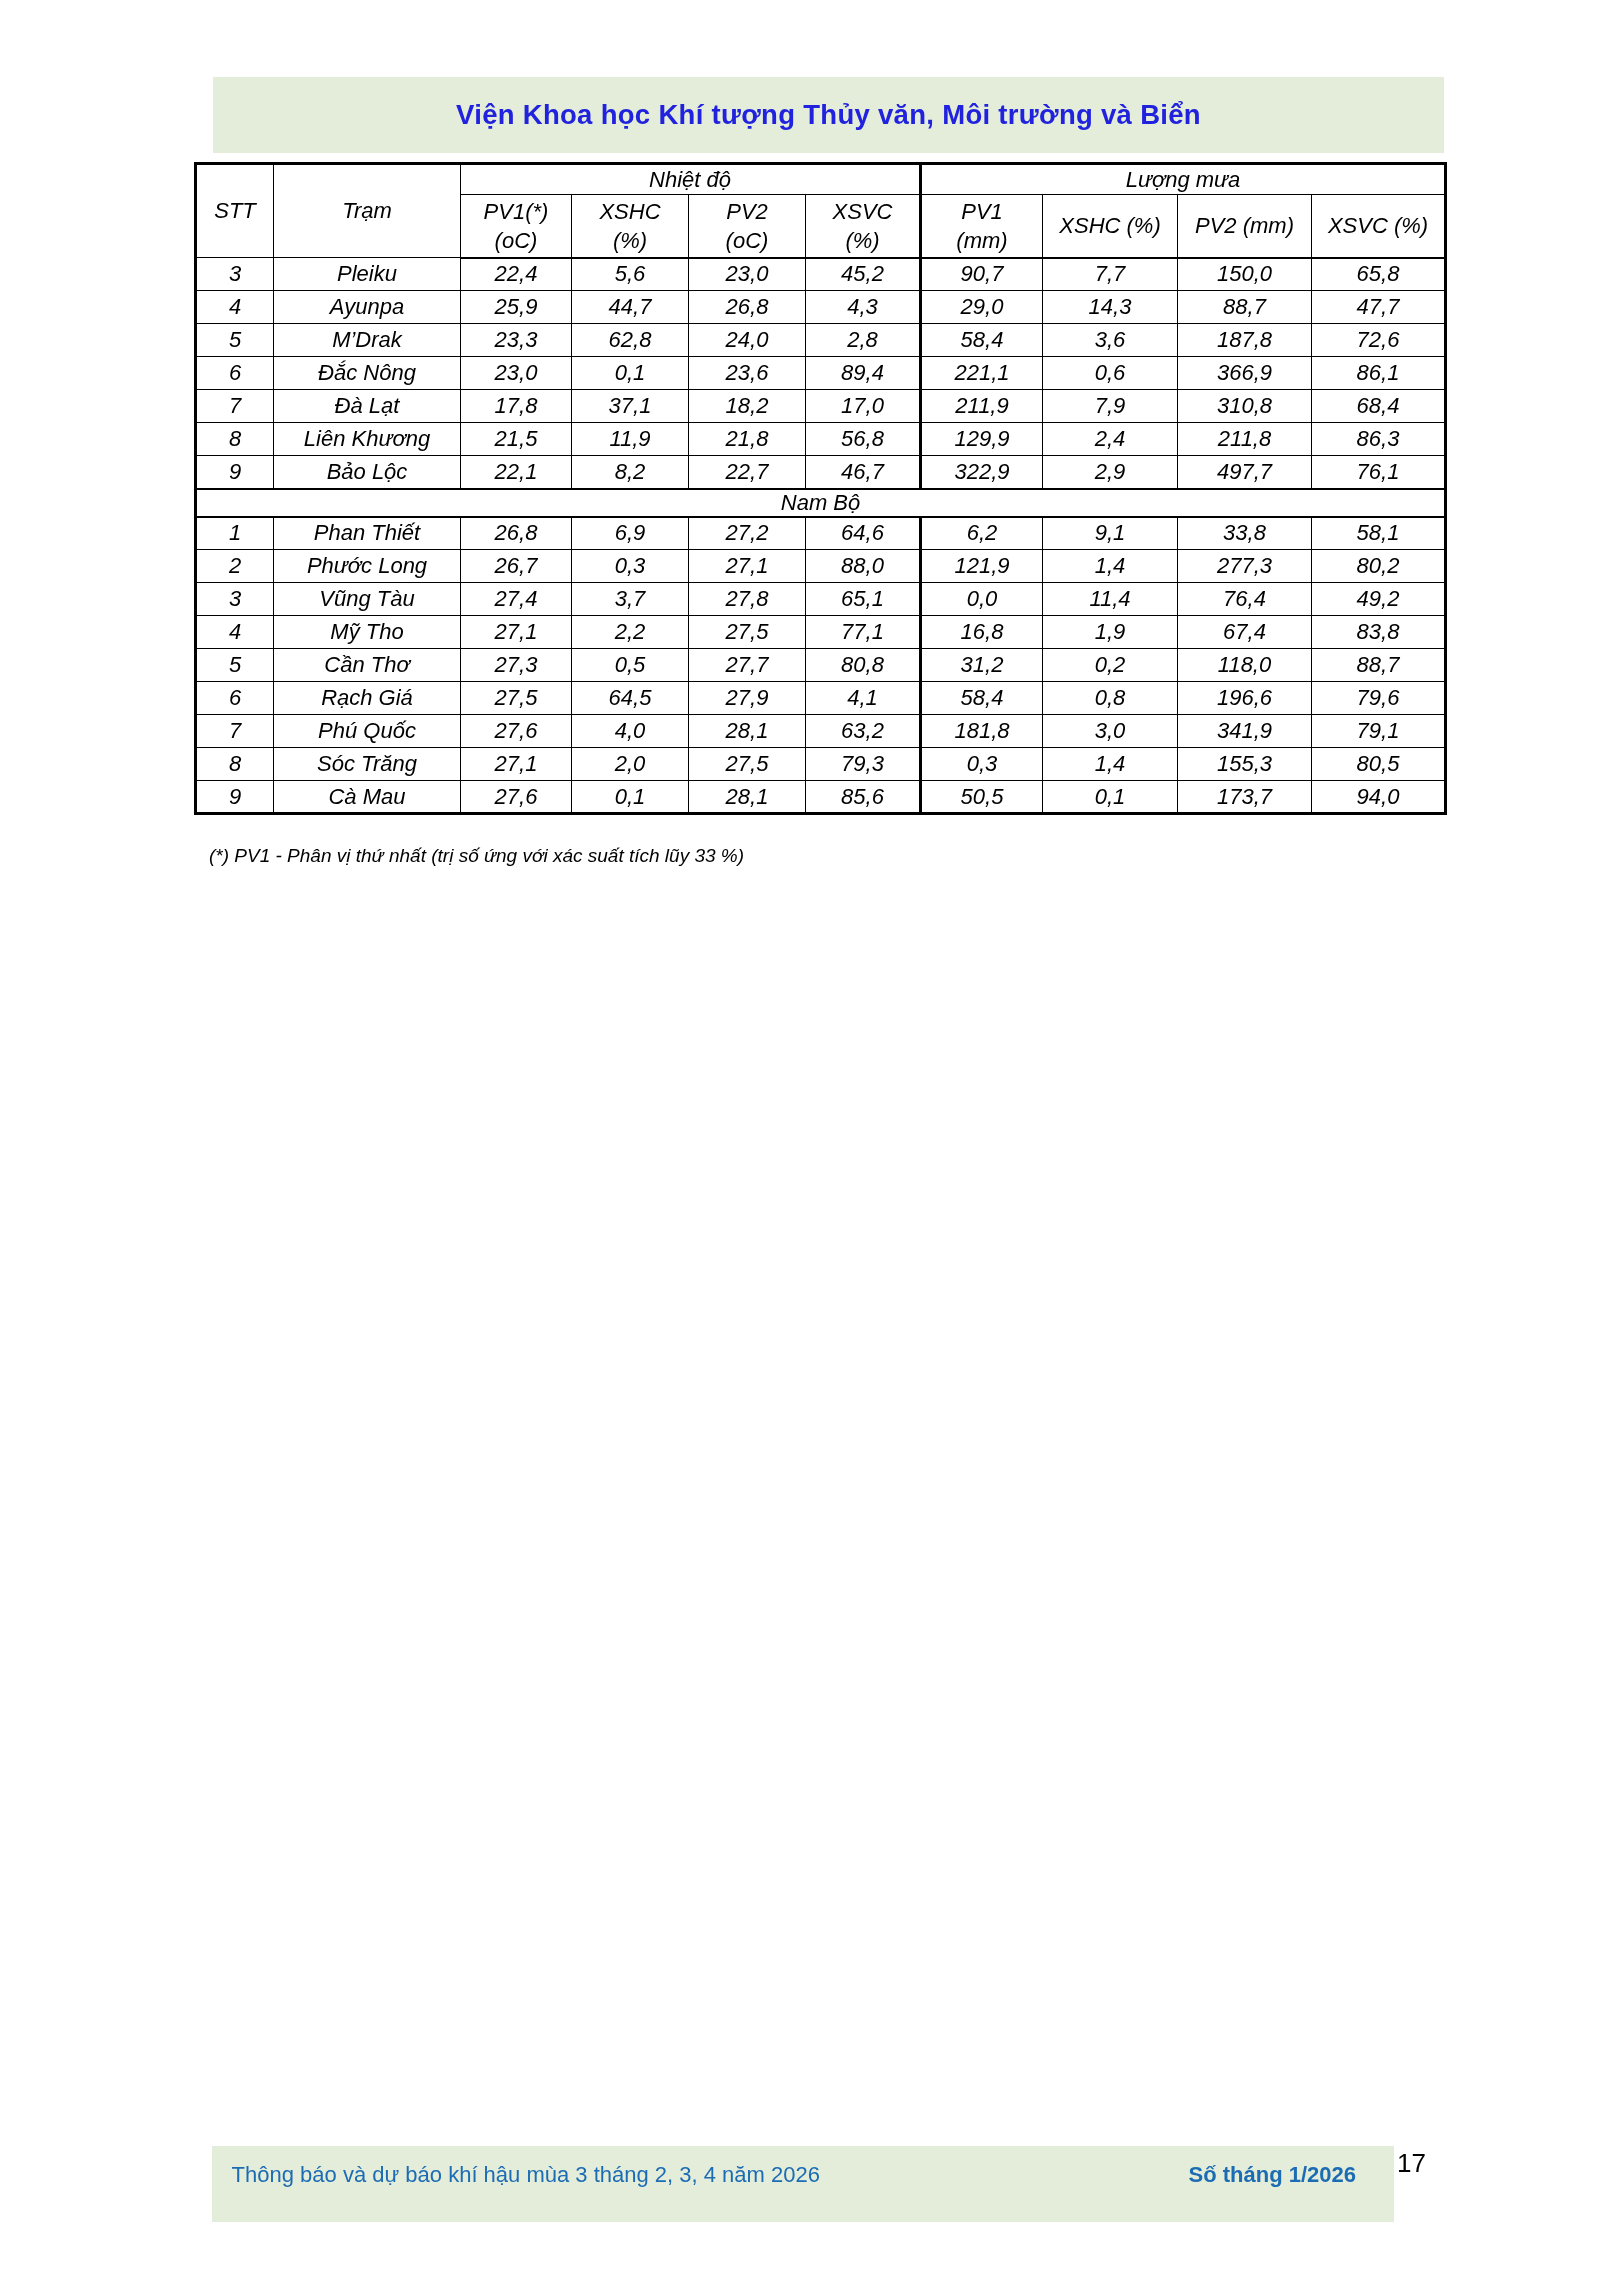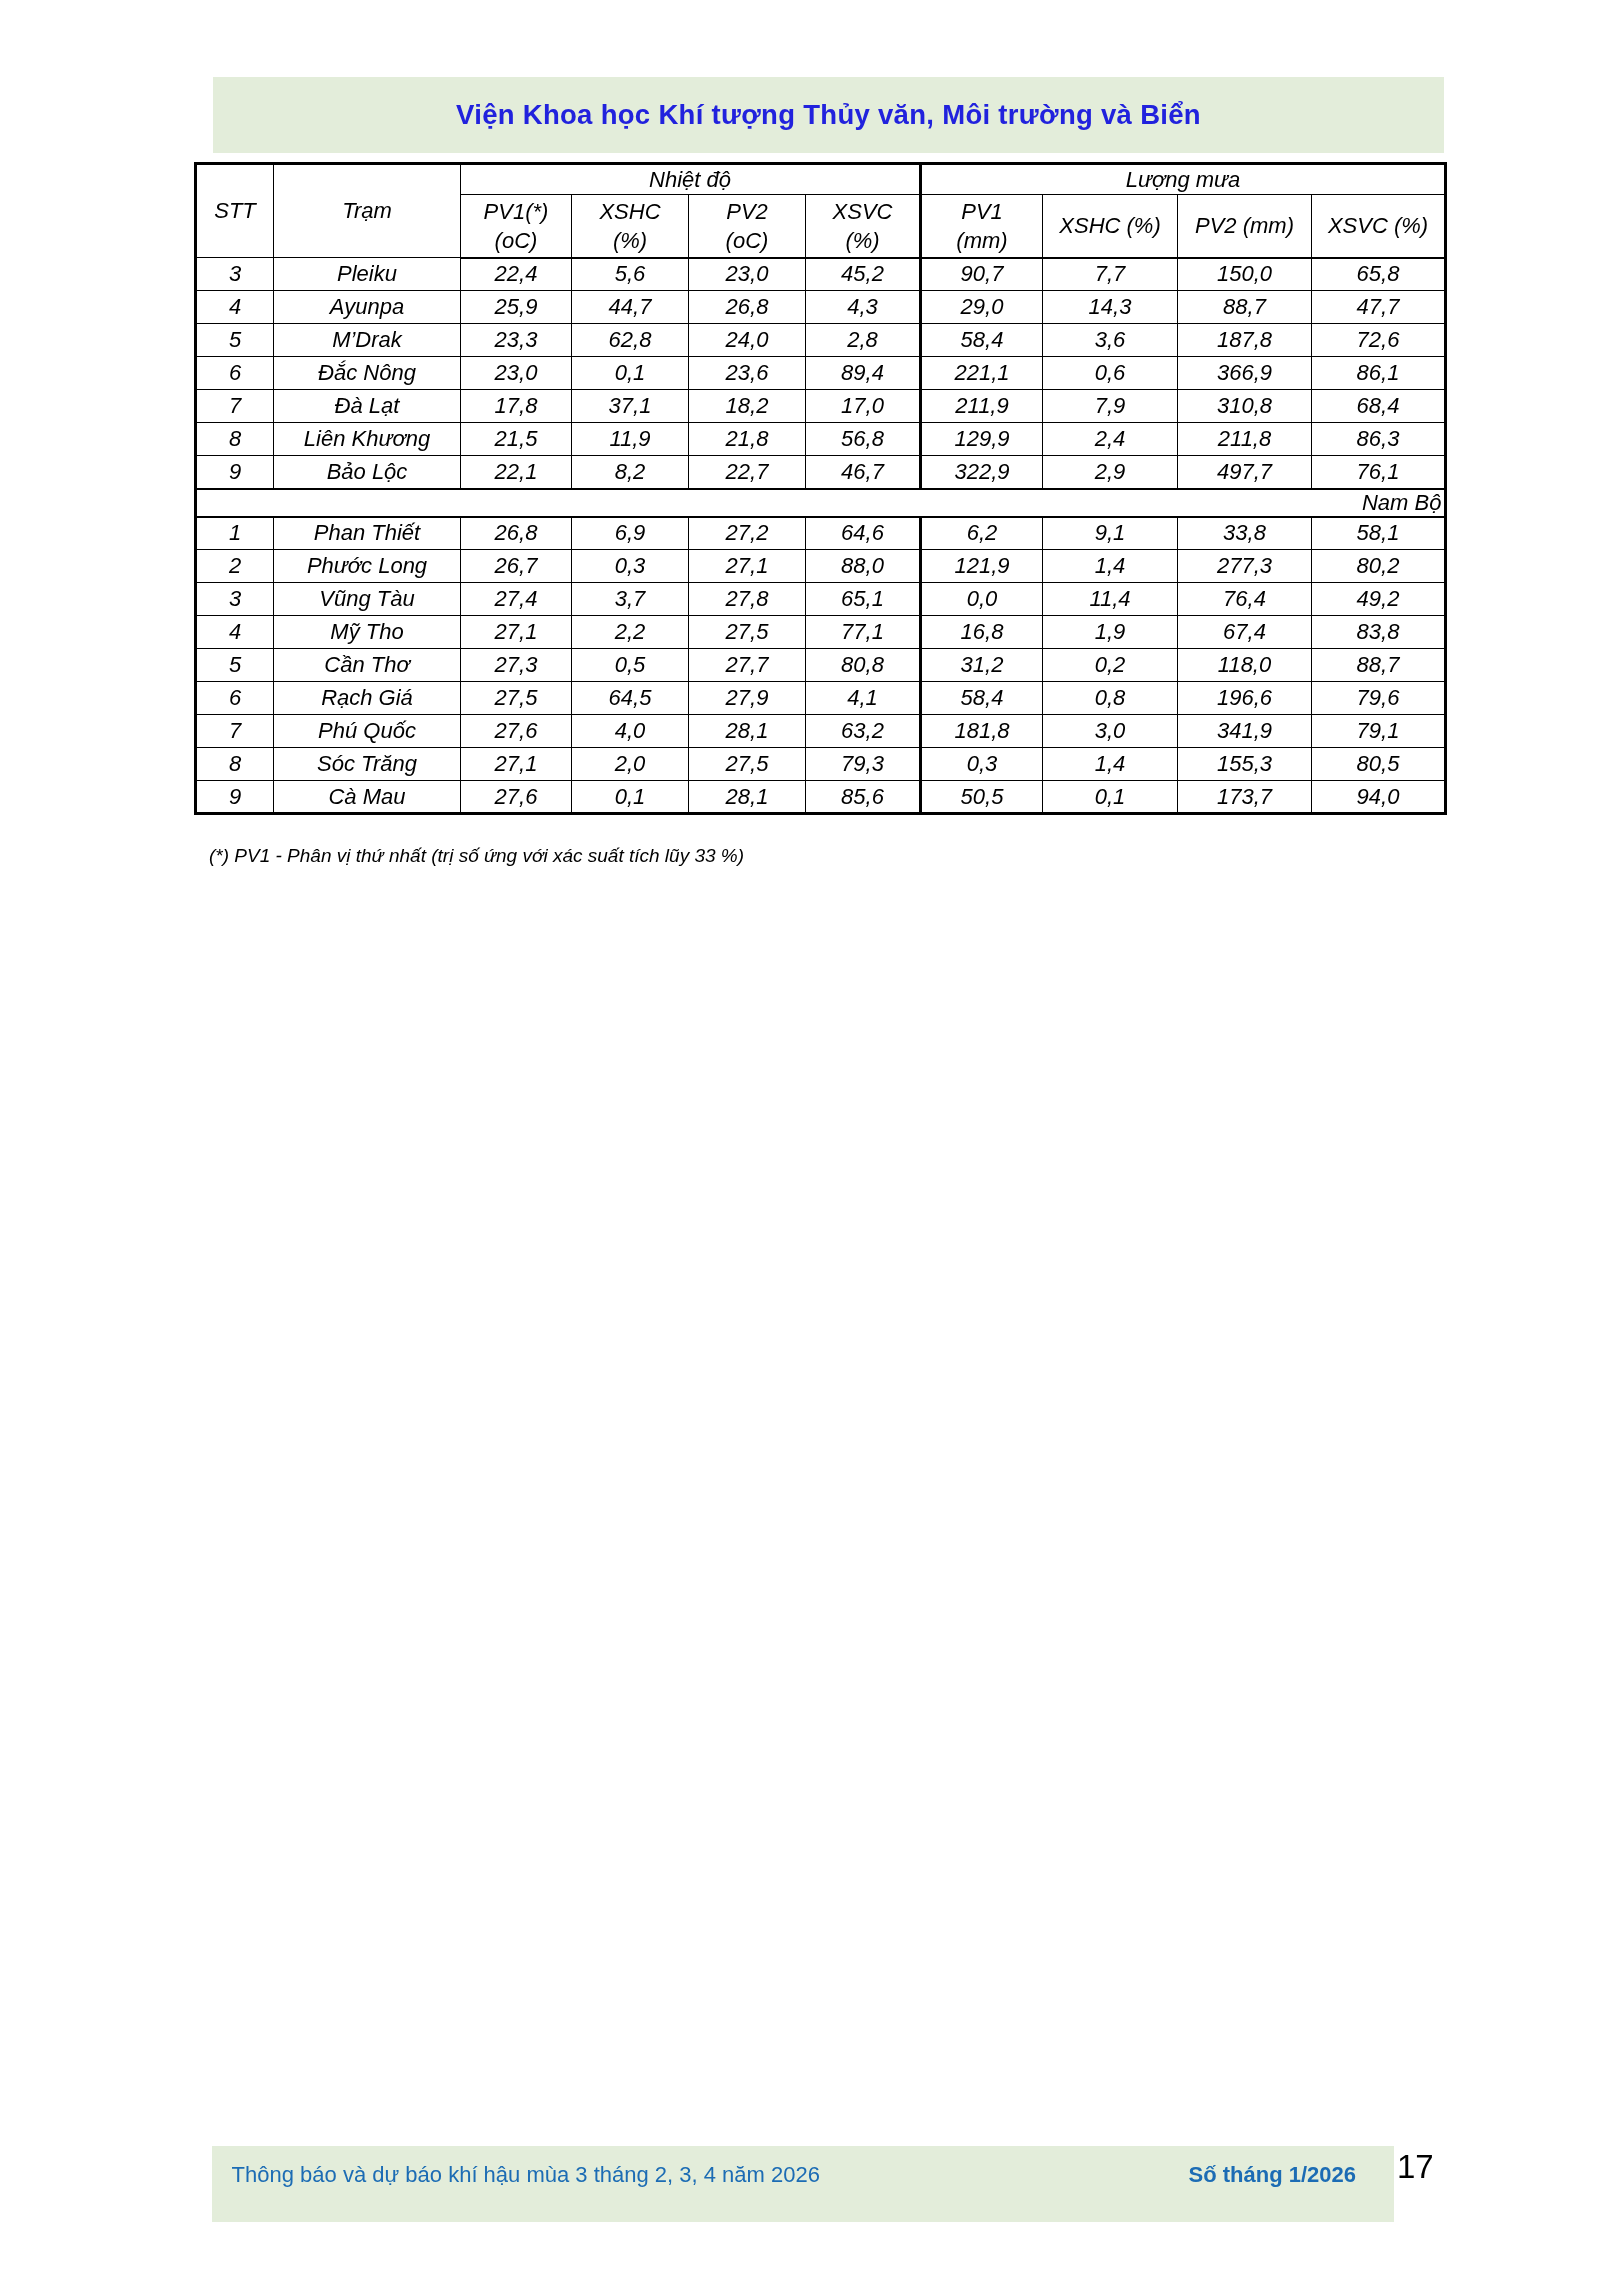--- a/index.html
+++ b/index.html
@@ -30,21 +30,21 @@
   .data-table th, .data-table td {
     border:1.3px solid #000; text-align:center; vertical-align:middle;
     padding:0 2.6px; font-weight:normal; overflow:hidden; white-space:nowrap;
   }
   .data-table tr.r-group { height:31px; }
   .data-table tr.r-sub   { height:63px; }
   .data-table tbody tr   { height:33px; }
   .data-table tr.r-section { height:27.5px; }
   .data-table .thickL { border-left:3.3px solid #000; }
   .data-table thead tr.r-sub th { border-bottom:2px solid #000; }
-  .data-table tr.r-section td { border-top:2px solid #000; border-bottom:2px solid #000;text-align:right; }
+  .data-table tr.r-section td { border-top:2px solid #000; border-bottom:2px solid #000; }
   .sub-line { display:block; line-height:29px; }
   .sub-line:empty { display:none; }
 
   
   .footnotes {
     position:absolute; left:209px; top:844px; width:982px;
     font-style:italic; font-size:19px; line-height:23.6px;
   }
   .footnotes .fn { margin:0 0 2.6px 0; }
   .footnotes .fn.first { margin-bottom:11.8px; }
@@ -53,21 +53,21 @@
   .footer-band {
     position:absolute; left:212px; top:2146px; width:1182px; height:76px;
     background:#e3edda; display:flex; justify-content:space-between;
     align-items:center; box-sizing:border-box;
     padding:0 38px 18.3px 19.6px;
   }
   .footer-left  { font-size:22px; color:#1c6cb4; }
   .footer-right { font-size:22px; color:#1c6cb4; font-weight:bold; }
   .page-num {
     position:absolute; left:1397px; top:2148px;
-    font-size:33px; color:#000;
+    font-size:26px; color:#000;
   }
 </style>
 </head>
 <body>
 
 <div class="page">
 
   <div class="header-band">
     <div class="title">Viện Khoa học Khí tượng Thủy văn, Môi trường và Biển</div>
   </div>

